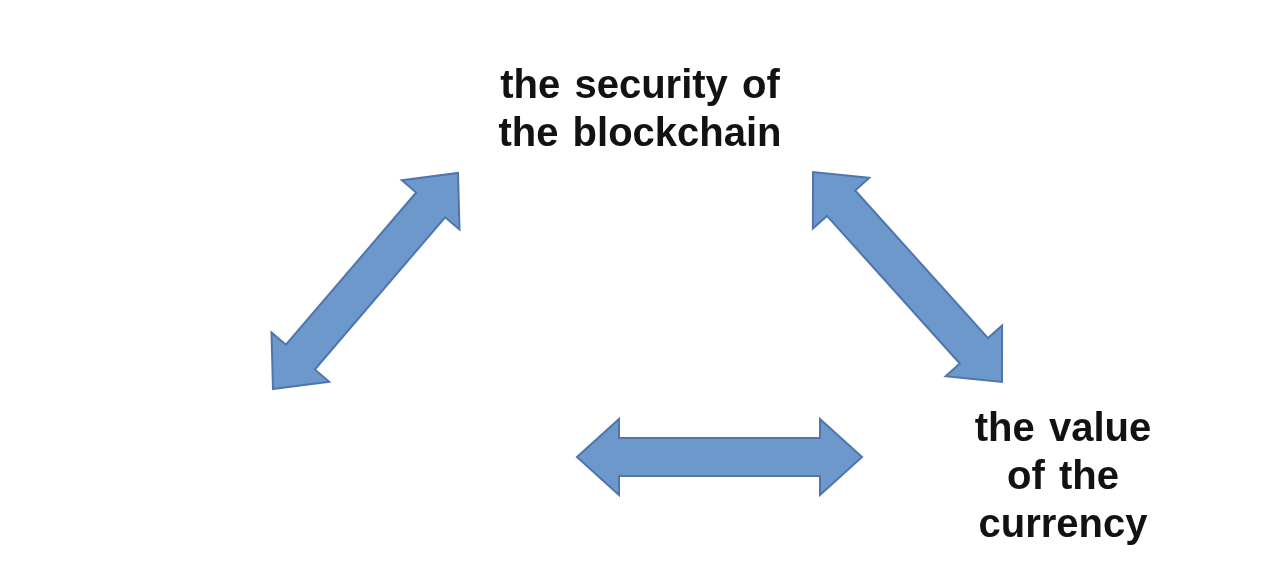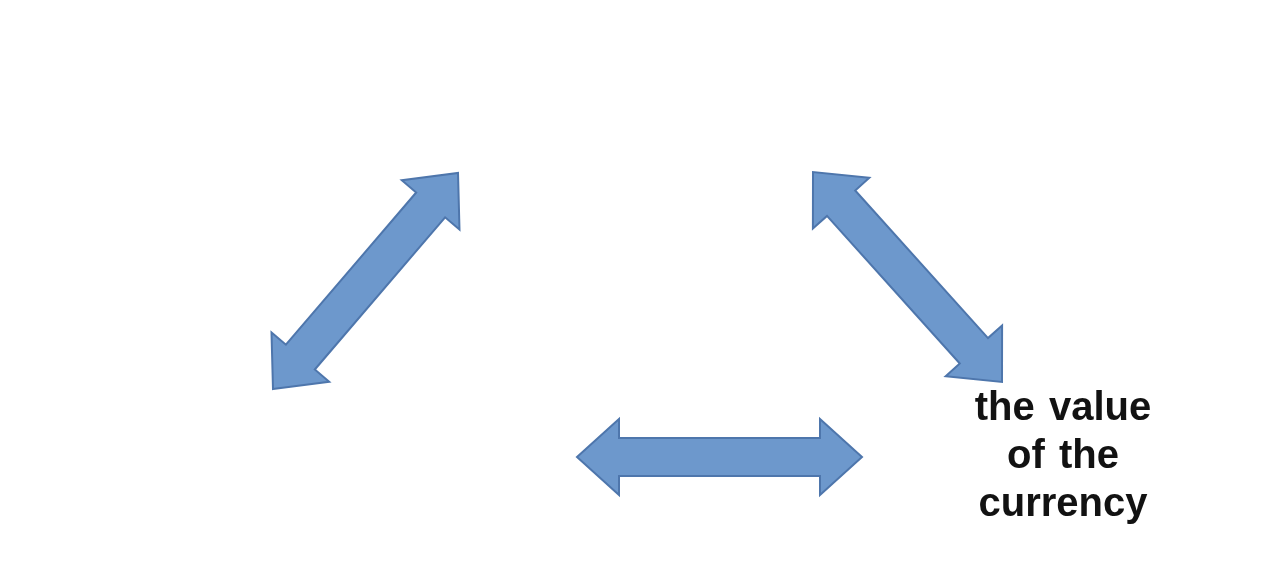--- a/index.html
+++ b/index.html
@@ -28,29 +28,31 @@
     white-space: pre-line;
     text-align: center;
     font-weight: 700;
     font-size: 40px;
     line-height: 48px;
     letter-spacing: 0px;
     word-spacing: 3px;
   }
   .node-security { left: 640px;  top: 60px;  }
   .node-mining   { left: 267px;  top: 403px; }
-  .node-value    { left: 1063px; top: 382px; }
+  .node-value    { left: 1063px; top: 403px; }
 </style>
 </head>
 <body style="background: rgb(255, 255, 255);">
 
 <div class="canvas">
   <svg id="arrows" class="arrows-layer" viewBox="0 0 1286 584">
       <polygon points="273.0,389.0 329.2,381.8 314.8,369.5 445.1,217.3 459.5,229.6 458.0,173.0 401.8,180.2 416.2,192.5 285.9,344.7 271.5,332.4" fill="#6D98CC" stroke="#4E76AC" stroke-width="2"></polygon>
       <polygon points="813.0,172.0 812.9,228.6 827.0,215.9 959.8,363.5 945.7,376.2 1002.0,382.0 1002.1,325.4 988.0,338.1 855.2,190.5 869.3,177.8" fill="#6D98CC" stroke="#4E76AC" stroke-width="2"></polygon>
       <polygon points="577.0,457.0 619.0,495.0 619.0,476.0 820.0,476.0 820.0,495.0 862.0,457.0 820.0,419.0 820.0,438.0 619.0,438.0 619.0,419.0" fill="#6D98CC" stroke="#4E76AC" stroke-width="2"></polygon>
     </svg>
 
+  <div class="node node-security" style="color: rgb(18, 18, 18);">the security of
+the blockchain</div>
 
 
   <div class="node node-value" style="color: rgb(18, 18, 18);">the value of the
 currency</div>
 </div>
 
 </body></html>

